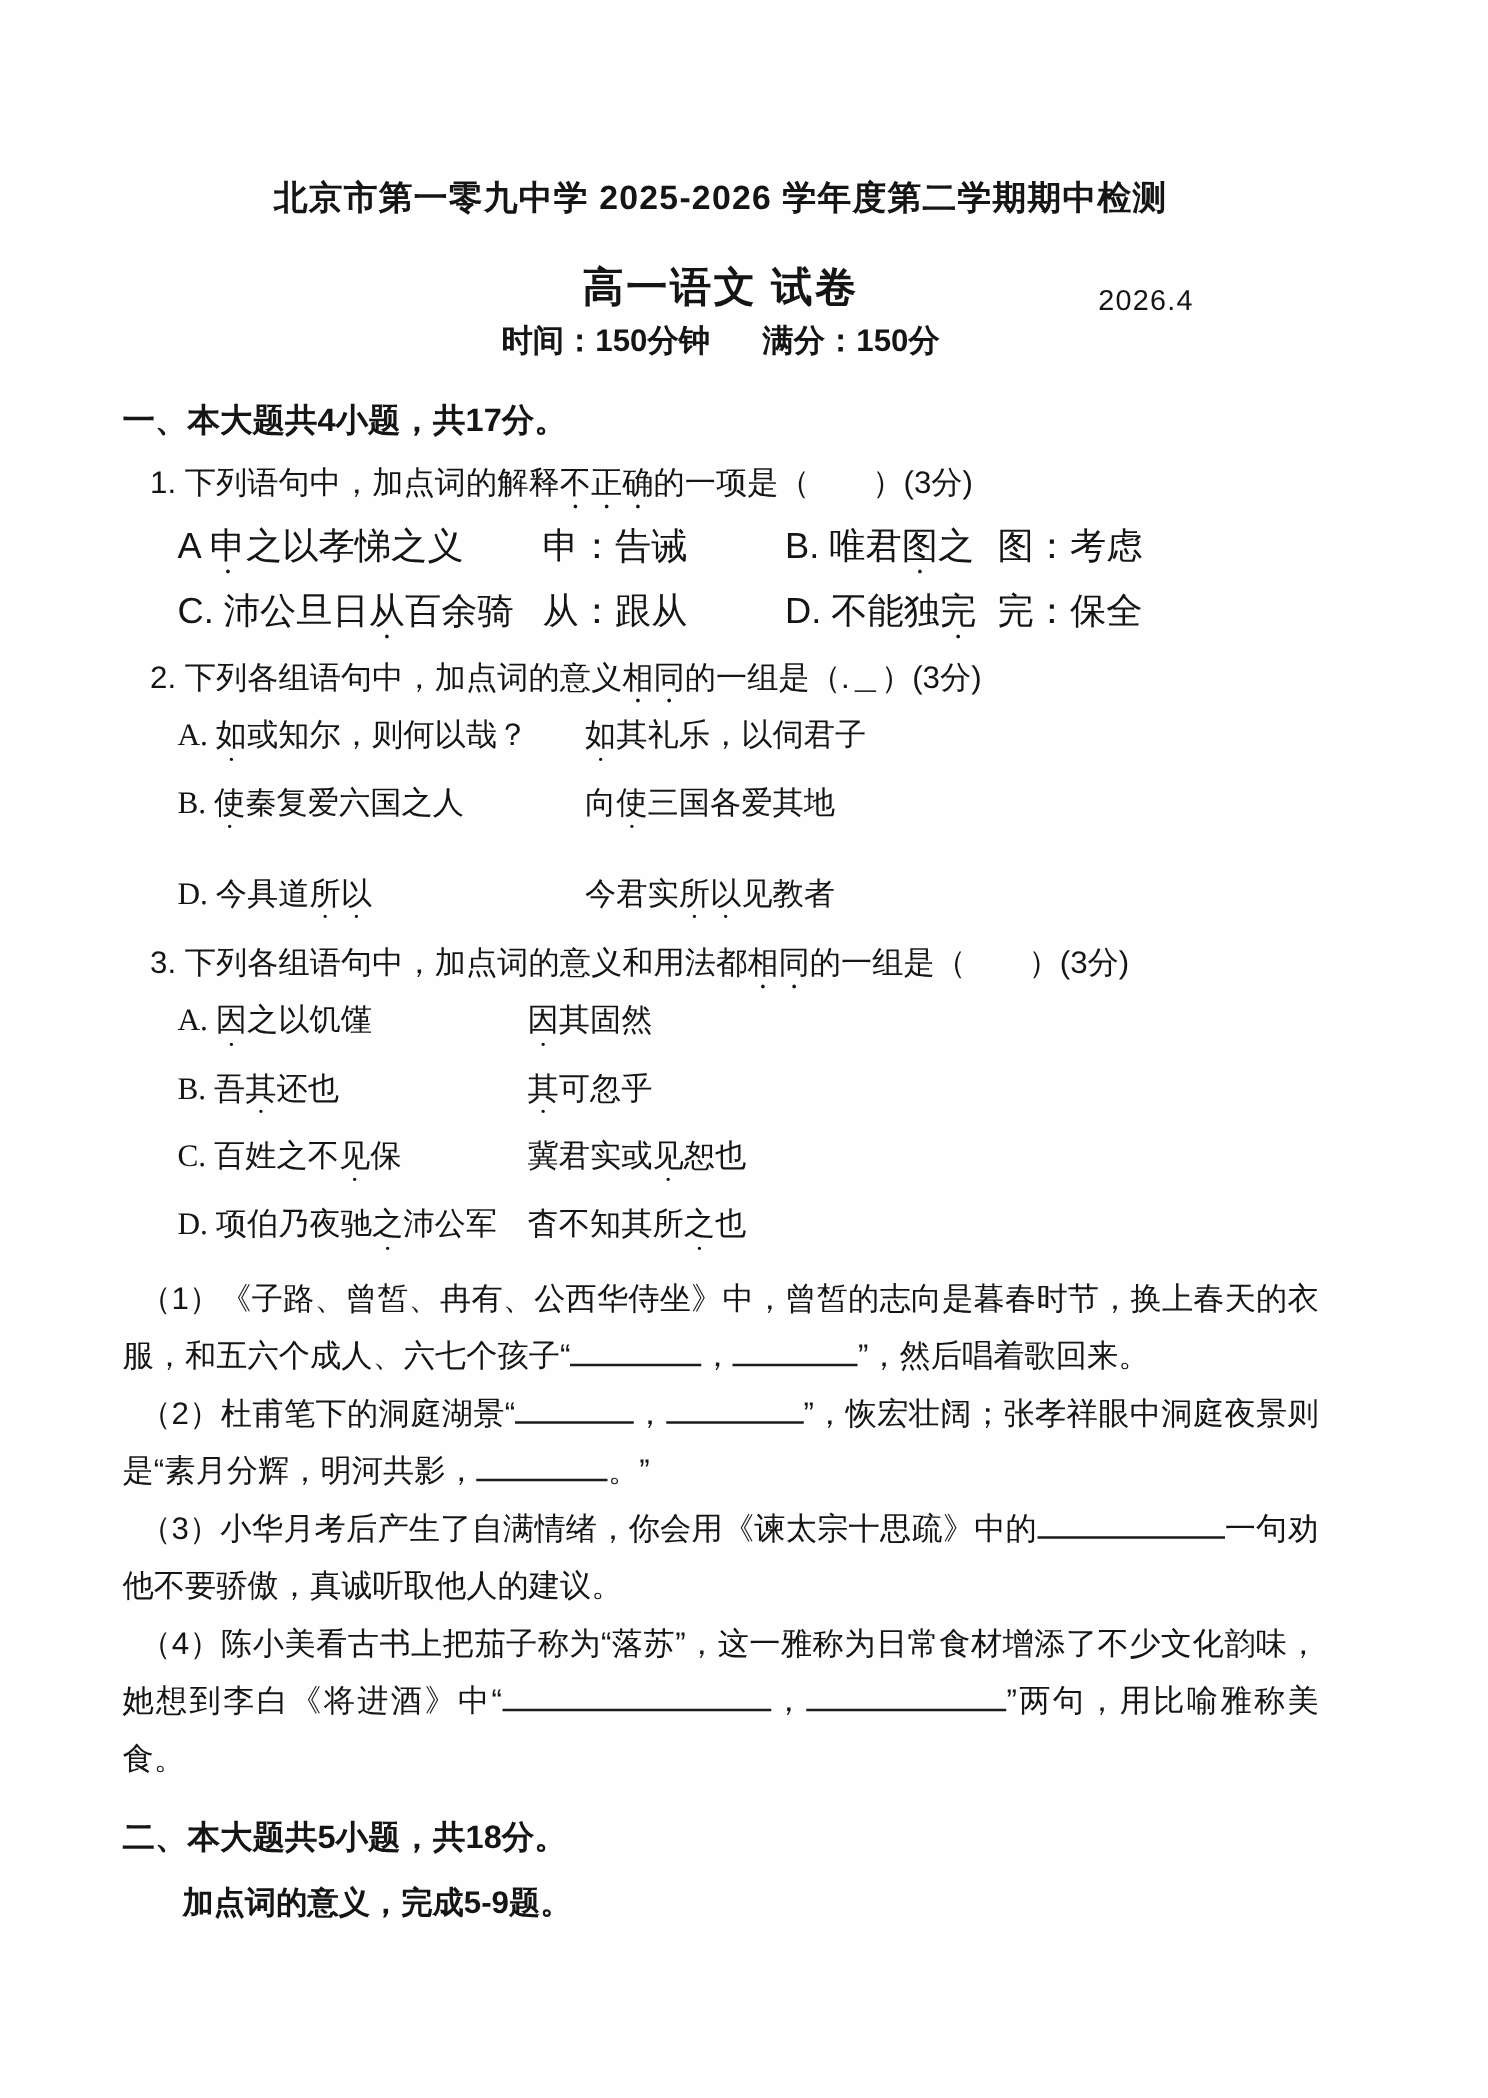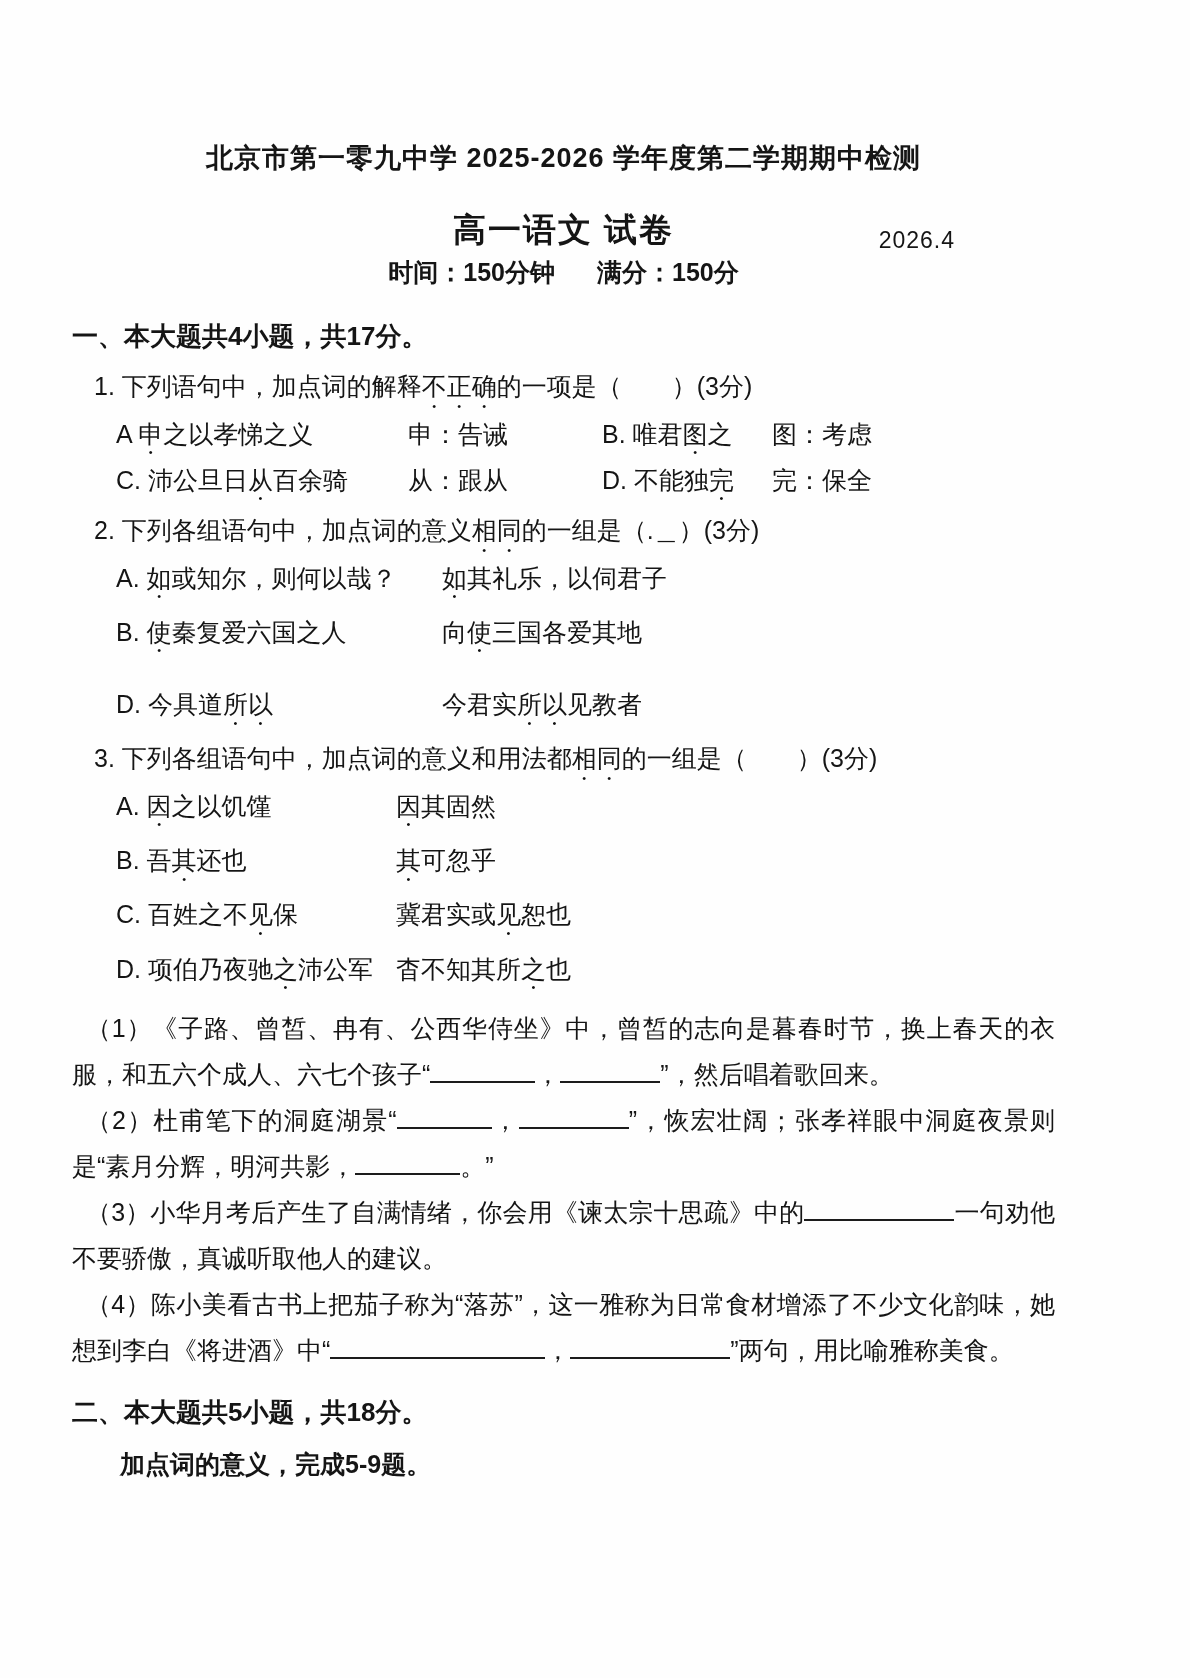--- a/index.html
+++ b/index.html
@@ -1,36 +1,36 @@
 <!DOCTYPE html>
 <html><head>
 <meta charset="utf-8">
 <style>
   html,body{margin:0;padding:0;background:#ffffff;}
   body{width:1190px;font-family:"Liberation Sans","DejaVu Sans",sans-serif;color:#151515;}
   .page{position:relative;width:1190px;min-height:1678px;box-sizing:border-box;
-        padding:140px 135px 40px 72px;background:#fefefe;}
+        padding:140px 135px 40px 98px;background:#fefefe;}
   
   .school-title{font-size:27px;font-weight:700;text-align:center;letter-spacing:1px;white-space:nowrap;}
   .title-row{position:relative;text-align:center;margin-top:32px;height:48px;}
   .paper-title{font-size:33px;font-weight:700;letter-spacing:2px;}
   .exam-date{position:absolute;right:100px;bottom:2px;font-size:23px;font-weight:400;letter-spacing:1px;}
   .meta-row{text-align:center;font-size:25px;font-weight:700;}
   .meta-row .gap{display:inline-block;width:42px;}
   
   .sec-heading{font-size:26px;font-weight:700;margin-top:30px;}
   .stem{font-size:25px;margin:14px 0 10px 22px;line-height:1.5;}
   
-  .orow{display:flex;margin:0 0 10px 44px;font-size:25px;line-height:1.45;}
+  .orow{display:flex;margin:0 0 10px 44px;font-size:29px;line-height:1.45;}
   .orow .c1{width:292px;flex:0 0 auto;}
   .orow .c2{width:194px;flex:0 0 auto;}
   .orow .c3{width:170px;flex:0 0 auto;}
   .orow .c4{flex:1 1 auto;}
   
-  .prow{display:flex;margin:0 0 18px 44px;font-size:25px;line-height:1.45;}
+  .prow{display:flex;margin:0 0 18px 44px;font-size:25px;line-height:1.45;font-family:Liberation Serif, serif;}
   .prow .lc{flex:0 0 auto;}
   .q2 .lc{width:326px;}
   .q3 .lc{width:280px;}
   .prow .rc{flex:1 1 auto;}
   
   .dc{position:relative;display:inline-block;}
   .dc::after{content:"•";position:absolute;left:50%;transform:translateX(-50%);
              bottom:-0.58em;font-size:11px;line-height:1;color:#111;}
   
   .para{font-size:25px;line-height:46px;margin:0;text-indent:14px;text-align:justify;}

